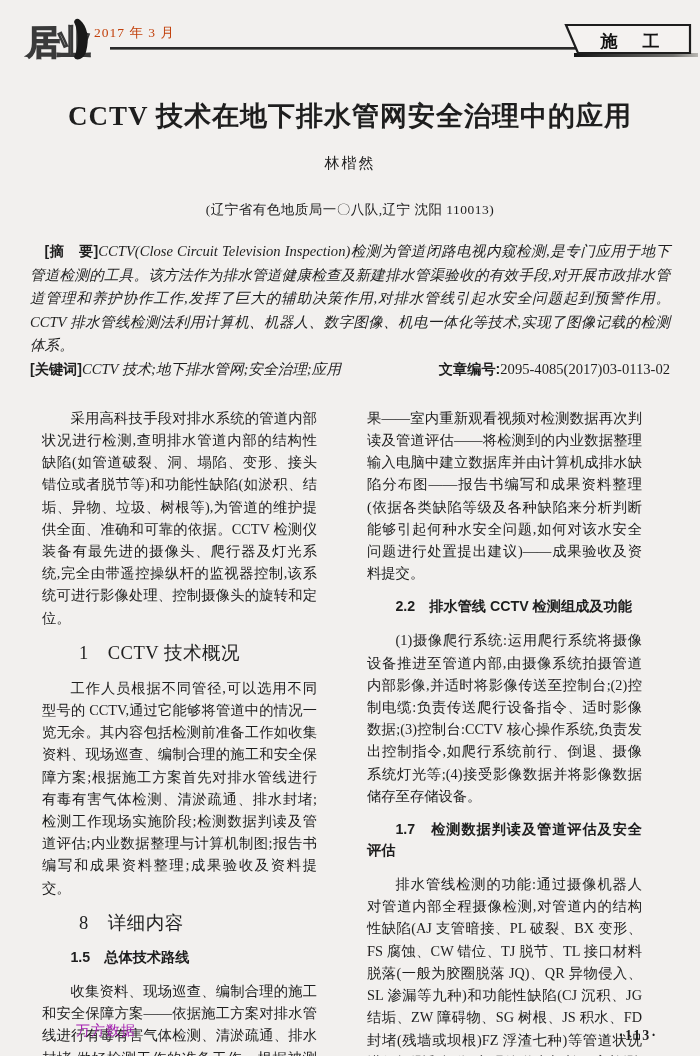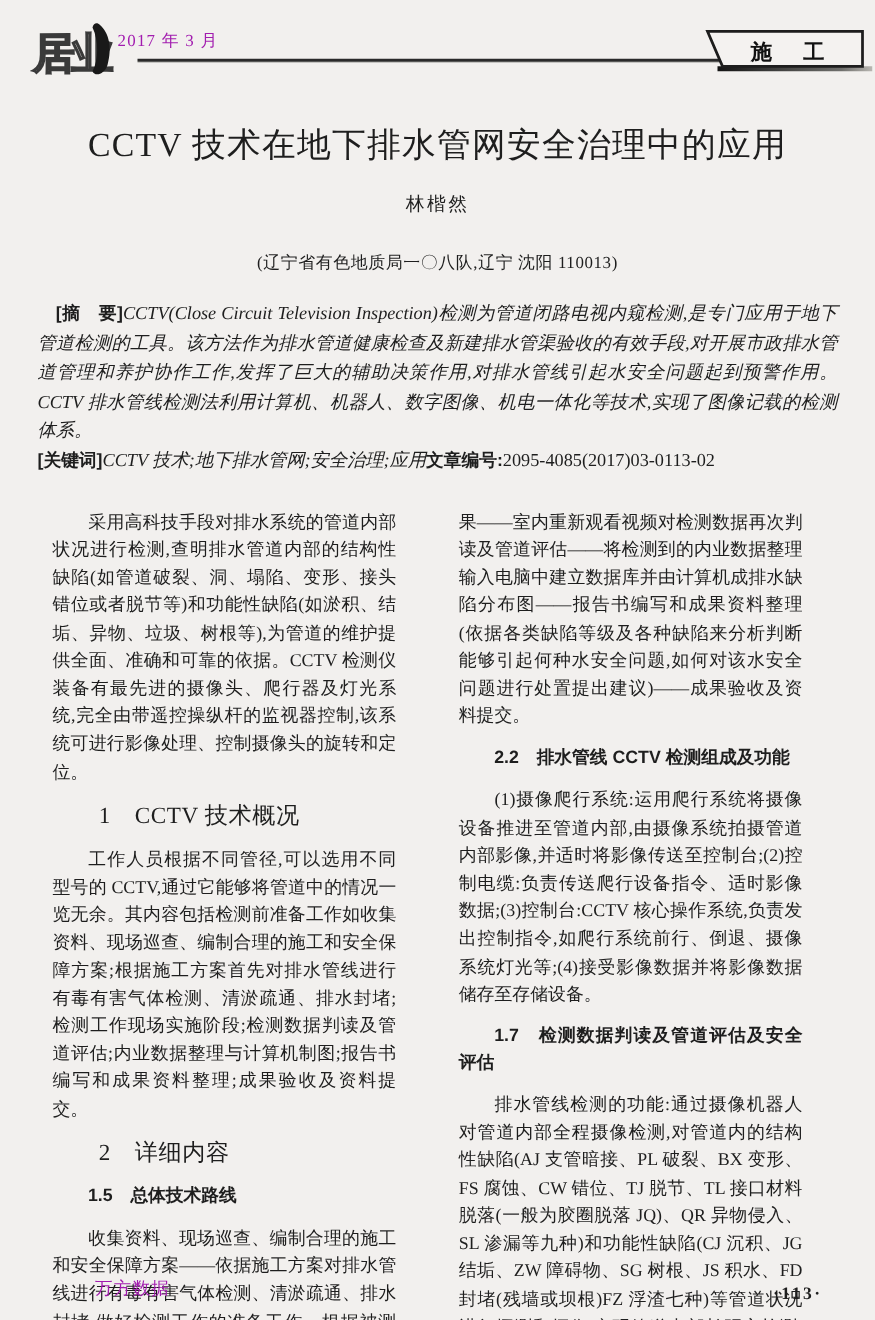--- a/index.html
+++ b/index.html
@@ -11,49 +11,49 @@
     position:relative;
     overflow:hidden;
   }
   .page{position:absolute;inset:0;padding:14px 30px;box-sizing:border-box;}
 
   
   .header{position:relative;height:56px;}
   .logo{position:absolute;left:-6px;top:0;}
   .date{
     position:absolute;left:64px;top:10px;
-    font-size:13.5px;letter-spacing:1px;color:#a21caf;
+    font-size:13.5px;letter-spacing:1px;color:#c2410c;
   }
   .hrule{
     position:absolute;left:80px;top:33px;width:478px;height:3px;
     background:linear-gradient(to bottom,#2a2a2a 0%,#2a2a2a 55%,#9a9a96 100%);
   }
   .tab{position:absolute;right:-28px;top:6px;width:140px;height:46px;}
 
   
   .title{
     margin:30px 0 0;text-align:center;
-    font-size:27px;font-weight:400;letter-spacing:1px;line-height:1.2;
+    font-size:27px;font-weight:700;letter-spacing:1px;line-height:1.2;
   }
   .author{margin-top:22px;text-align:center;font-size:15px;letter-spacing:2px;}
   .affil{margin-top:28px;text-align:center;font-size:13.5px;letter-spacing:.5px;}
 
   
   .abstract{
     margin:21px 0 0;font-size:14.6px;line-height:23.4px;
     text-align:justify;text-indent:1em;
   }
   .kai{font-style:italic;}
   .lbl{
     font-style:normal;font-weight:700;
     font-family:"Liberation Sans","DejaVu Sans",sans-serif;
     font-size:14.2px;
   }
   .kwrow{
-    margin-top:1px;display:flex;
+    margin-top:1px;display:flex;justify-content:space-between;
     font-size:14.6px;line-height:23.4px;
   }
 
   
   .columns{
     margin-top:13px;display:flex;gap:26px;height:698px;overflow:hidden;
   }
   .col{width:299px;flex:0 0 299px;font-size:14.3px;line-height:22.2px;text-align:justify;}
   .col p{margin:12px;text-indent:2em;}
   .col p.noindent{text-indent:0;}
@@ -116,21 +116,21 @@
     <div><span class="lbl">[关键词]</span><span class="kai">CCTV 技术;地下排水管网;安全治理;应用</span></div>
     <div><span class="lbl">文章编号:</span><span>2095-4085(2017)03-0113-02</span></div>
   </div>
 
   <div class="columns">
 
     <div class="col">
       <p>采用高科技手段对排水系统的管道内部状况进行检测,查明排水管道内部的结构性缺陷(如管道破裂、洞、塌陷、变形、接头错位或者脱节等)和功能性缺陷(如淤积、结垢、异物、垃圾、树根等),为管道的维护提供全面、准确和可靠的依据。CCTV 检测仪装备有最先进的摄像头、爬行器及灯光系统,完全由带遥控操纵杆的监视器控制,该系统可进行影像处理、控制摄像头的旋转和定位。</p>
       <p class="sec-h">1　CCTV 技术概况</p>
       <p>工作人员根据不同管径,可以选用不同型号的 CCTV,通过它能够将管道中的情况一览无余。其内容包括检测前准备工作如收集资料、现场巡查、编制合理的施工和安全保障方案;根据施工方案首先对排水管线进行有毒有害气体检测、清淤疏通、排水封堵;检测工作现场实施阶段;检测数据判读及管道评估;内业数据整理与计算机制图;报告书编写和成果资料整理;成果验收及资料提交。</p>
-      <p class="sec-h">2　详细内容</p>
+      <p class="sec-h">8　详细内容</p>
       <p class="sub-h">1.5　总体技术路线</p>
       <p>收集资料、现场巡查、编制合理的施工和安全保障方案——依据施工方案对排水管线进行有毒有害气体检测、清淤疏通、排水封堵,做好检测工作的准备工作—根据被测管道的情况等将“爬行器”驶进管道内部开始进行检测工作,车头上装有高档摄像头,能够清晰看到管道内部的情况,通过主控器电脑,检测人员还可以调整拍摄的高度、照明、焦距和速度,甚至可以 360 度旋转,拍摄不同方位的管道内壁图片,对各种缺陷、特殊结构和检测状况应作详细判读、量测和记录,并按规定的格式填写检测结</p>
     </div>
 
     <div class="col">
       <p class="noindent">果——室内重新观看视频对检测数据再次判读及管道评估——将检测到的内业数据整理输入电脑中建立数据库并由计算机成排水缺陷分布图——报告书编写和成果资料整理(依据各类缺陷等级及各种缺陷来分析判断能够引起何种水安全问题,如何对该水安全问题进行处置提出建议)——成果验收及资料提交。</p>
       <p class="sub-h">2.2　排水管线 CCTV 检测组成及功能</p>
       <p>(1)摄像爬行系统:运用爬行系统将摄像设备推进至管道内部,由摄像系统拍摄管道内部影像,并适时将影像传送至控制台;(2)控制电缆:负责传送爬行设备指令、适时影像数据;(3)控制台:CCTV 核心操作系统,负责发出控制指令,如爬行系统前行、倒退、摄像系统灯光等;(4)接受影像数据并将影像数据储存至存储设备。</p>
       <p class="sub-h">1.7　检测数据判读及管道评估及安全评估</p>
       <p><span>排水管线检测的功能:通过摄像机器人对管道内部全程摄像检测,对管道内的结构性缺陷(AJ 支管暗接、PL 破裂、BX 变形、FS 腐蚀、CW 错位、TJ 脱节、TL 接口材料脱落(一般为胶圈脱落 JQ)、QR 异物侵入、SL 渗漏等九种)和功能性缺陷(CJ 沉积、JG 结垢、ZW 障碍物、SG 树根、JS 积水、FD 封堵(残墙或坝根)FZ 浮渣七种)等管道状况进行探测和摄像,实现管道内部长距离检测,实时观察并保存录像资料,将录像传输到地面。专业的检测工程师对所有影像资料进行判读、通过专业知识和专业软件对管道现状进行分析、评估,有效查明排水管道内部的结构性缺陷(如管道破裂、洞、塌陷、变形、接头错位或者脱节等)和功能性缺陷(如淤积、结垢、异物、垃圾、树根等)的状况及准确位置,为管道的维护提供全面、准确和可靠的依据。通过预</span></p>

